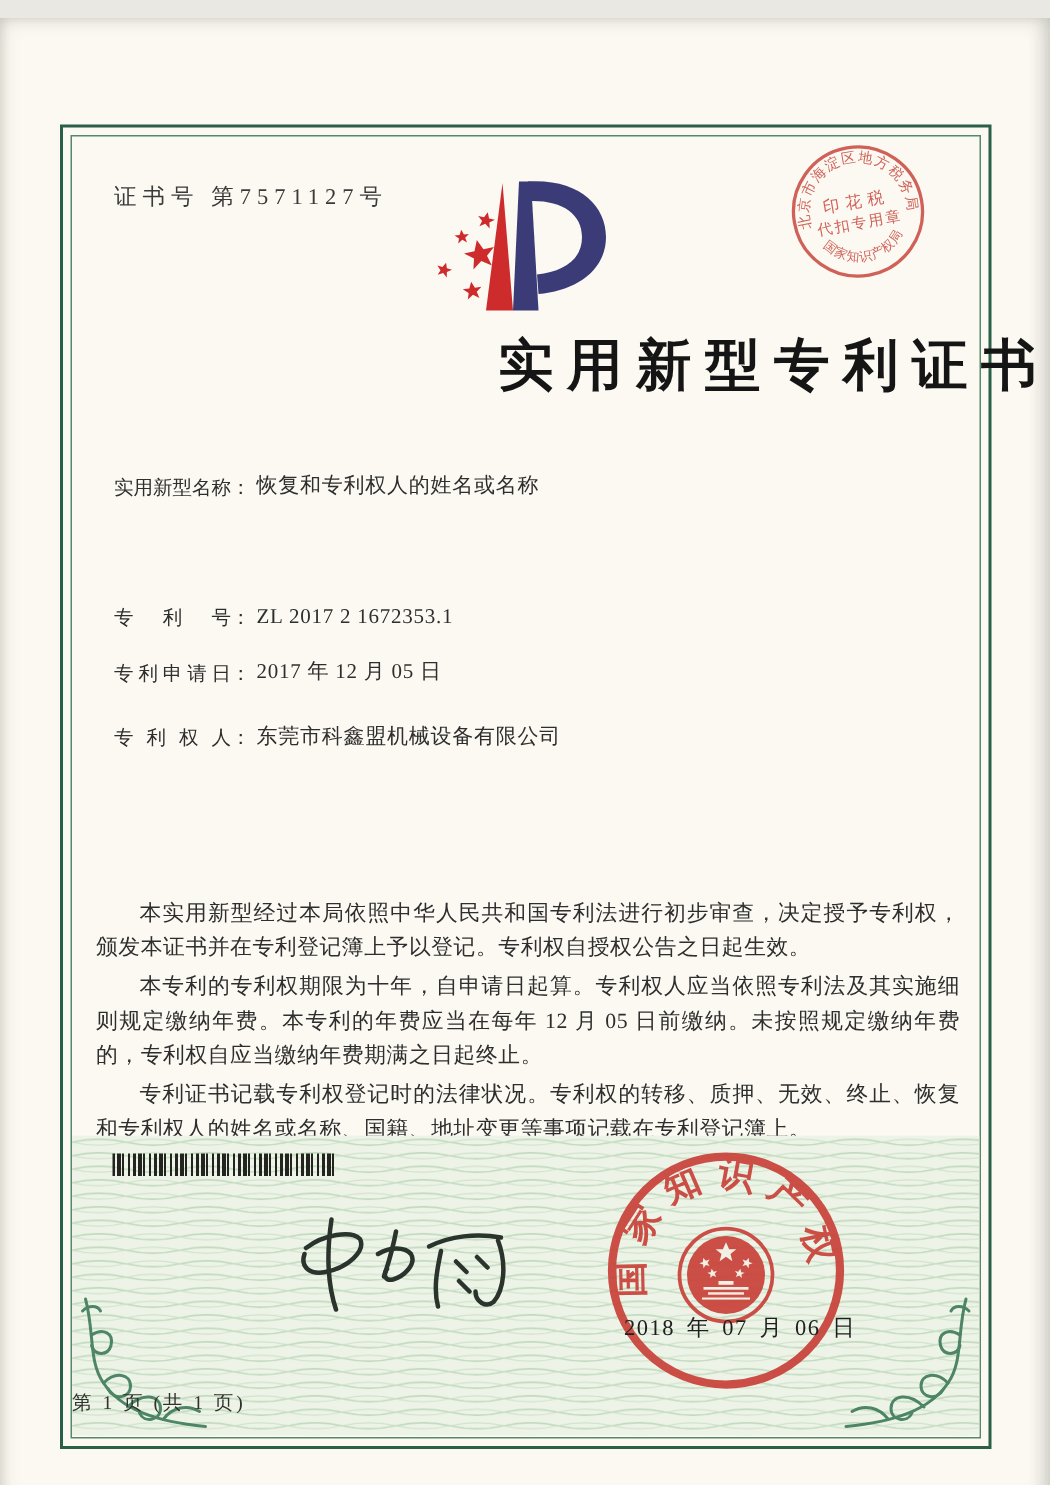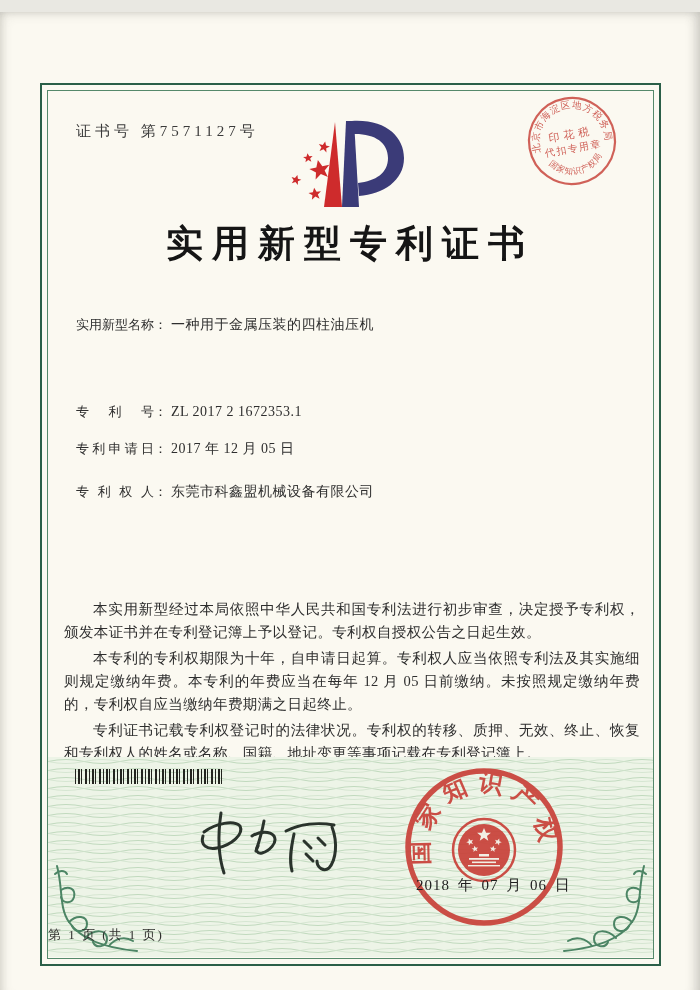--- a/index.html
+++ b/index.html
@@ -8,21 +8,21 @@
     position:relative;width:700px;height:990px;margin:12px auto;
     background:#fbf9f1;
     font-family:"Liberation Serif","DejaVu Serif",serif;
     color:#2b2b2b;overflow:hidden;
     box-shadow:inset 0 0 14px rgba(60,60,55,.14), inset -7px 0 9px rgba(60,60,55,.10), inset 3px 0 6px rgba(60,60,55,.06), inset 0 -5px 8px rgba(60,60,55,.08);
   }
   .frame-outer{position:absolute;left:40px;top:71px;width:621px;height:883px;border:2.5px solid #2a5f48;}
   .frame-inner{position:absolute;left:47px;top:78px;width:607px;height:869px;border:1px solid #55896b;}
   .cert-no{position:absolute;left:76px;top:110px;font-size:15px;letter-spacing:4px;color:#3a3a3a;}
   .logo{position:absolute;left:274px;top:95px;}
-  .title{position:absolute;left:0;top:207px;width:100%;text-align:center;
+  .title{position:absolute;left:0;top:207px;width:100%;text-align:right;
     font-size:37px;font-weight:bold;letter-spacing:9px;color:#151515;}
   .frow{position:absolute;left:76px;width:560px;font-size:14px;color:#2e2e2e;}
   .flabel{display:inline-block;width:78px;text-align:justify;text-align-last:justify;font-size:13px;vertical-align:top;line-height:20px;}
   .fcolon{display:inline-block;vertical-align:top;line-height:20px;font-size:13px;margin-right:4px;}
   .fvalue{display:inline-block;vertical-align:top;line-height:20px;letter-spacing:.5px;}
   .fvalue.addr{width:352px;line-height:22px;}
   .fcell2{position:absolute;left:286px;top:0;}
   .paras{position:absolute;left:64px;top:586px;width:576px;}
   .paras p{margin:0 0 3px 0;font-size:14.5px;line-height:23px;text-indent:2em;text-align:justify;letter-spacing:.4px;color:#2e2e2e;font-family:Liberation Serif, serif;}
   .panel{position:absolute;left:48px;top:745px;width:605px;height:200px;}
@@ -70,21 +70,21 @@
     </g>
     <g fill="#3b3b78">
       <path d="M72,14 L68,100 L85,100 L80,14 Z"></path>
       <path d="M78,14 C112,12 130,30 130,51 C130,74 109,87 85,89 L84,76 C102,74 114,66 114,51 C114,35 100,26 78,27 Z"></path>
     </g>
   </svg>
 
   <div class="title">实用新型专利证书</div>
 
   <div class="frow" style="top:303px">
-    <span class="flabel">实用新型名称</span><span class="fcolon">：</span><span class="fvalue">一种用于金属压装的四柱油压机</span>
+    <span class="flabel">实用新型名称</span><span class="fcolon">：</span><span class="fvalue">恢复和专利权人的姓名或名称</span>
   </div>
   <div class="frow" style="top:390px">
     <span class="flabel">专利号</span><span class="fcolon">：</span><span class="fvalue">ZL 2017 2 1672353.1</span>
   </div>
   <div class="frow" style="top:427px">
     <span class="flabel">专利申请日</span><span class="fcolon">：</span><span class="fvalue">2017 年 12 月 05 日</span>
   </div>
   <div class="frow" style="top:470px">
     <span class="flabel">专利权人</span><span class="fcolon">：</span><span class="fvalue">东莞市科鑫盟机械设备有限公司</span>
   </div>

